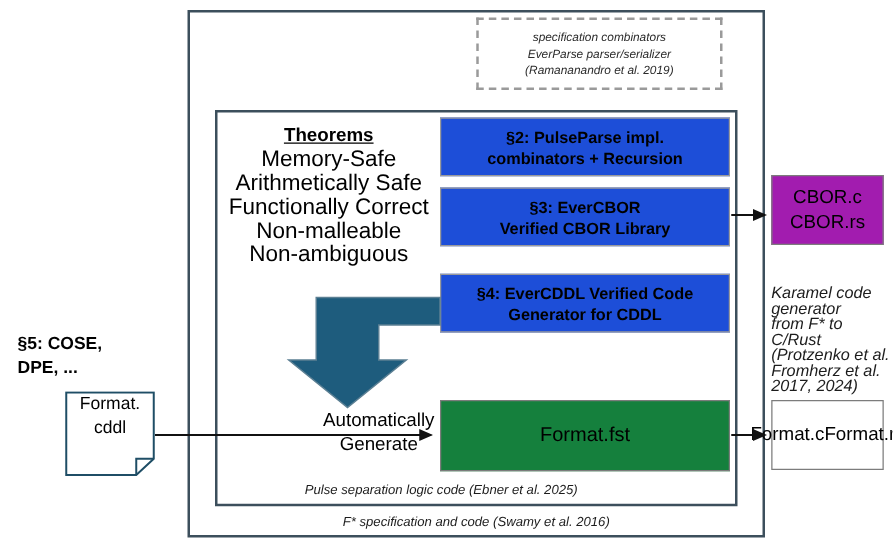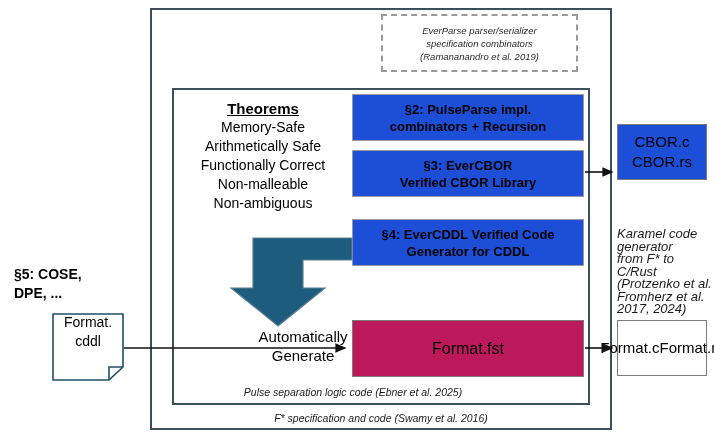--- a/index.html
+++ b/index.html
@@ -16,32 +16,32 @@
               display:flex;align-items:center;justify-content:center;}
   .dashed-box .txt{font-style:italic;font-size:9.5px;line-height:13px;text-align:center;color:#2b2b2b;}
 
   
   .sec-box{border:1.5px solid #9a9a9a;background:#1d4ed8;display:flex;align-items:center;justify-content:center;
            text-align:center;font-weight:bold;font-size:13px;line-height:17px;}
   .sec2{left:352px;top:94px;width:232px;height:47px;}
   .sec3{left:352px;top:150px;width:232px;height:47px;}
   .sec4{left:352px;top:219px;width:232px;height:47px;}
 
-  .fst-box{left:352px;top:320px;width:232px;height:57px;border:1.5px solid #7c7c7c;background:#be185d;
+  .fst-box{left:352px;top:320px;width:232px;height:57px;border:1.5px solid #7c7c7c;background:#15803d;
            display:flex;align-items:center;justify-content:center;font-size:16px;}
 
-  .cbor-box{left:617px;top:124px;width:90px;height:56px;border:1.5px solid #7c7c7c;background:#1d4ed8;
+  .cbor-box{left:617px;top:140px;width:90px;height:56px;border:1.5px solid #7c7c7c;background:#a21caf;
             display:flex;flex-direction:column;align-items:center;justify-content:center;font-size:15px;line-height:20px;}
   .fmtout-box{left:617px;top:320px;width:90px;height:56px;border:1.5px solid #7c7c7c;background:#fff;
               display:flex;flex-direction:row;align-items:center;justify-content:center;font-size:15px;line-height:20px;}
 
   
   .theorems{left:178px;top:100px;width:170px;text-align:center;}
   .theorems .t-title{font-weight:bold;font-size:15px;text-decoration:underline;margin-bottom:1px;}
-  .theorems .t-item{font-size:14px;line-height:19px;}
+  .theorems .t-item{font-size:18px;line-height:19px;}
 
   
   .cddl-doc{left:52px;top:313px;width:72px;height:68px;}
   .cddl-doc .doc-svg{position:absolute;left:0;top:0;}
   .cddl-doc .doc-txt{position:absolute;left:0;top:0;width:72px;height:68px;
        display:flex;flex-direction:column;align-items:center;justify-content:flex-start;
        font-size:14px;line-height:19px;text-align:center;}
   .cose-label{left:14px;top:265px;width:120px;font-weight:bold;font-size:14px;line-height:19px;text-align:left;}
 
   
@@ -57,22 +57,22 @@
 </head>
 <body>
 
 <div id="canvas">
 
   <div class="abs outer-frame"></div>
   <div class="abs mid-frame"></div>
 
   <div class="abs dashed-box">
     <div class="txt">
+      <div>specification combinators</div>
       <div>EverParse parser/serializer</div>
-      <div>specification combinators</div>
       <div>(Ramananandro et al. 2019)</div>
     </div>
   </div>
 
   <div class="abs theorems">
     <div class="t-title">Theorems</div>
     <div class="t-item">Memory-Safe</div>
     <div class="t-item">Arithmetically Safe</div>
     <div class="t-item">Functionally Correct</div>
     <div class="t-item">Non-malleable</div>

